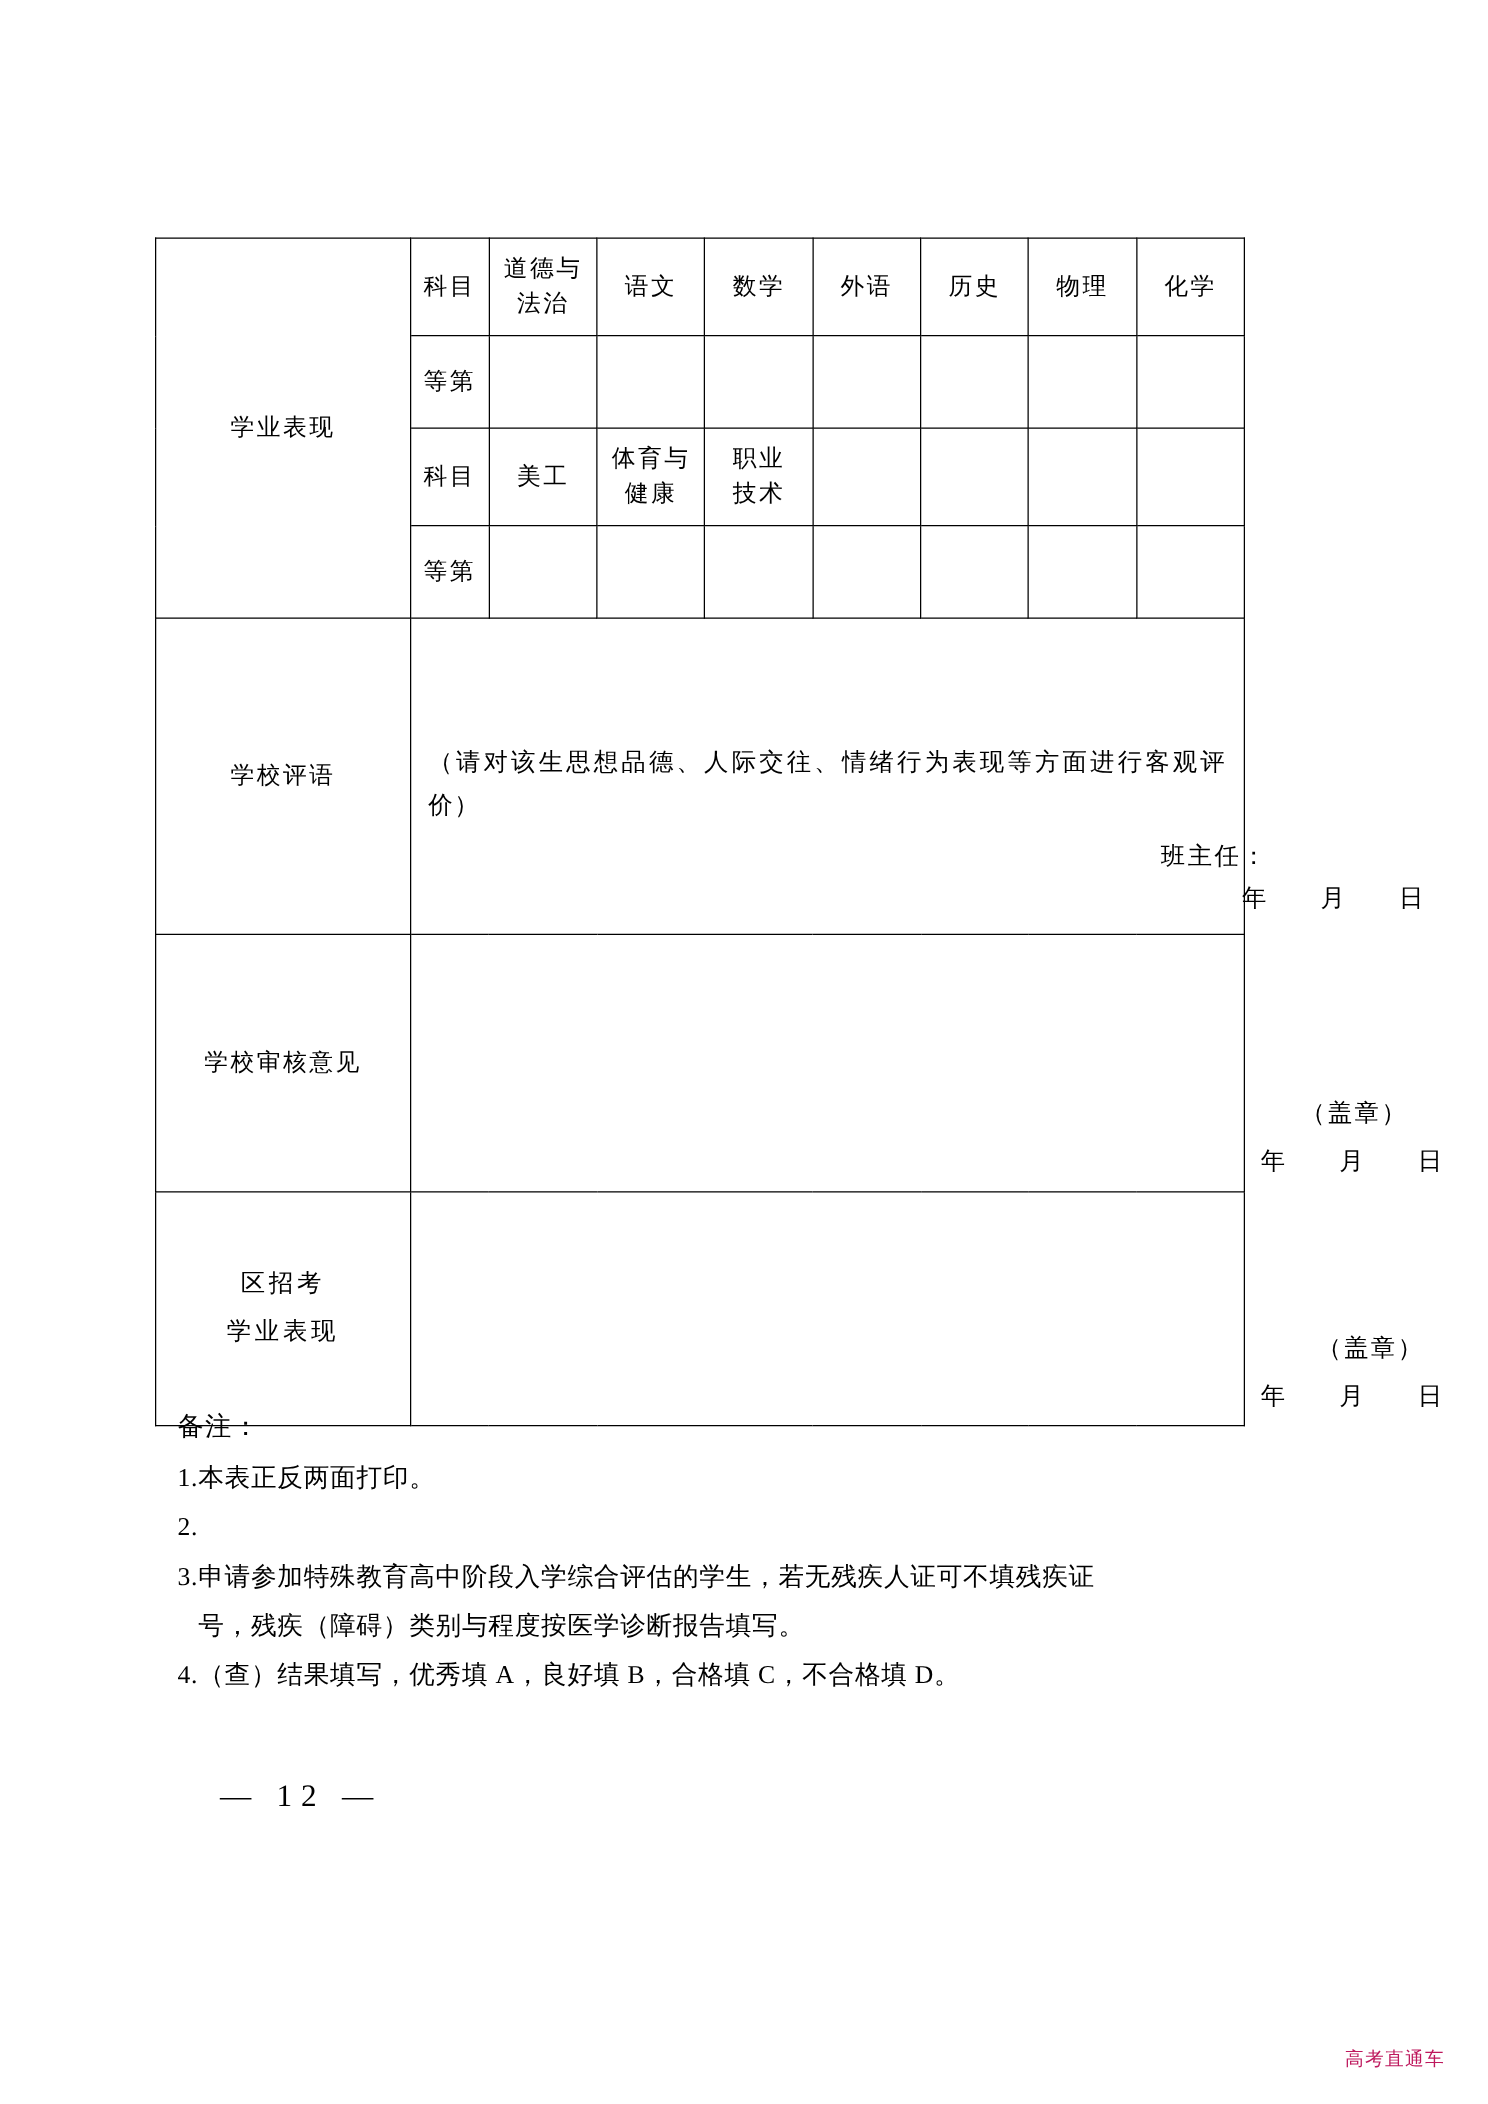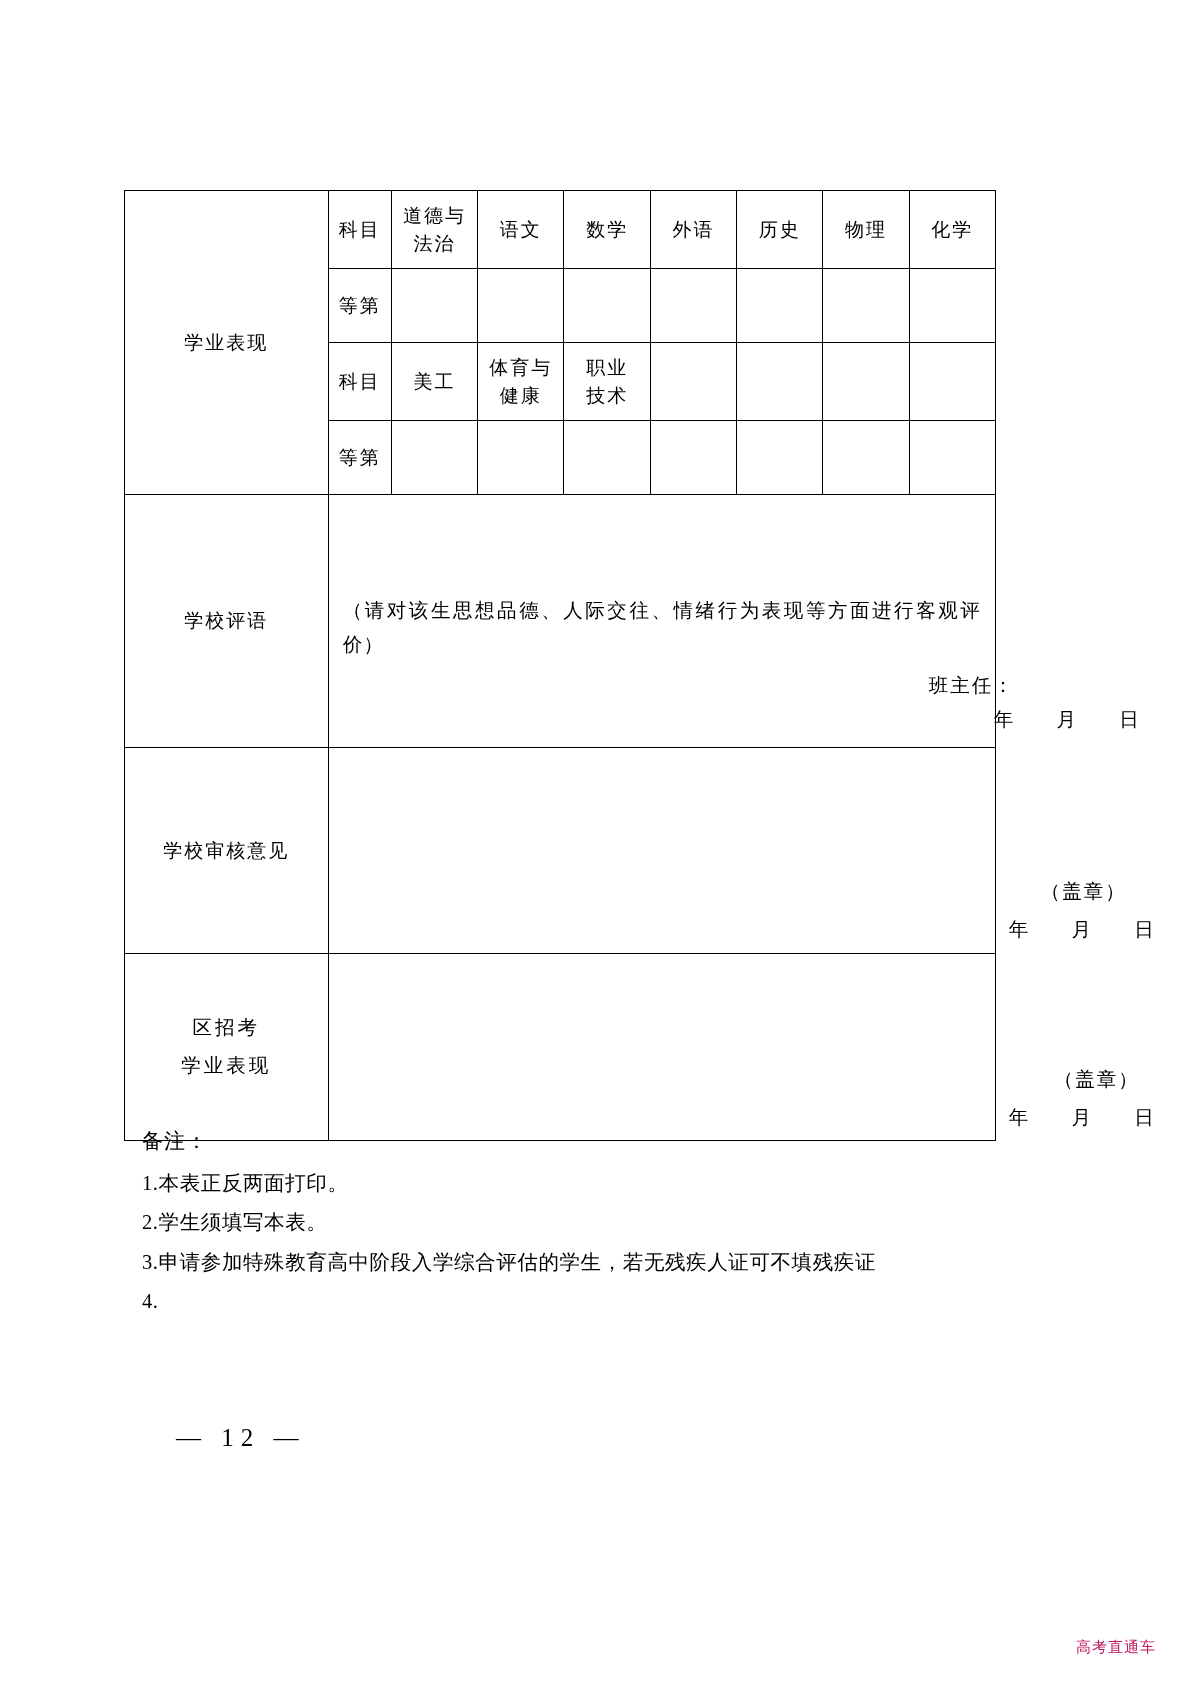--- a/index.html
+++ b/index.html
@@ -255,34 +255,35 @@
     <div class="note-item">
       <span class="note-num">1.</span>
       <span class="note-text">
         <span class="cont">本表正反两面打印。</span>
       </span>
     </div>
 
     <div class="note-item">
       <span class="note-num">2.</span>
       <span class="note-text">
-        <span class="cont">学生须填写本表。</span>
       </span>
     </div>
 
     <div class="note-item">
       <span class="note-num">3.</span>
       <span class="note-text">
         <span class="cont">申请参加特殊教育高中阶段入学综合评估的学生，若无残疾人证可不填残疾证</span>
+        <span class="cont">号，残疾（障碍）类别与程度按医学诊断报告填写。</span>
       </span>
     </div>
 
     <div class="note-item">
       <span class="note-num">4.</span>
       <span class="note-text">
+        <span class="cont">（查）结果填写，优秀填 A，良好填 B，合格填 C，不合格填 D。</span>
       </span>
     </div>
   </div>
 
   <div class="page-number">— 12 —</div>
 
   <div class="watermark">高考直通车</div>
 
 </div>
 

